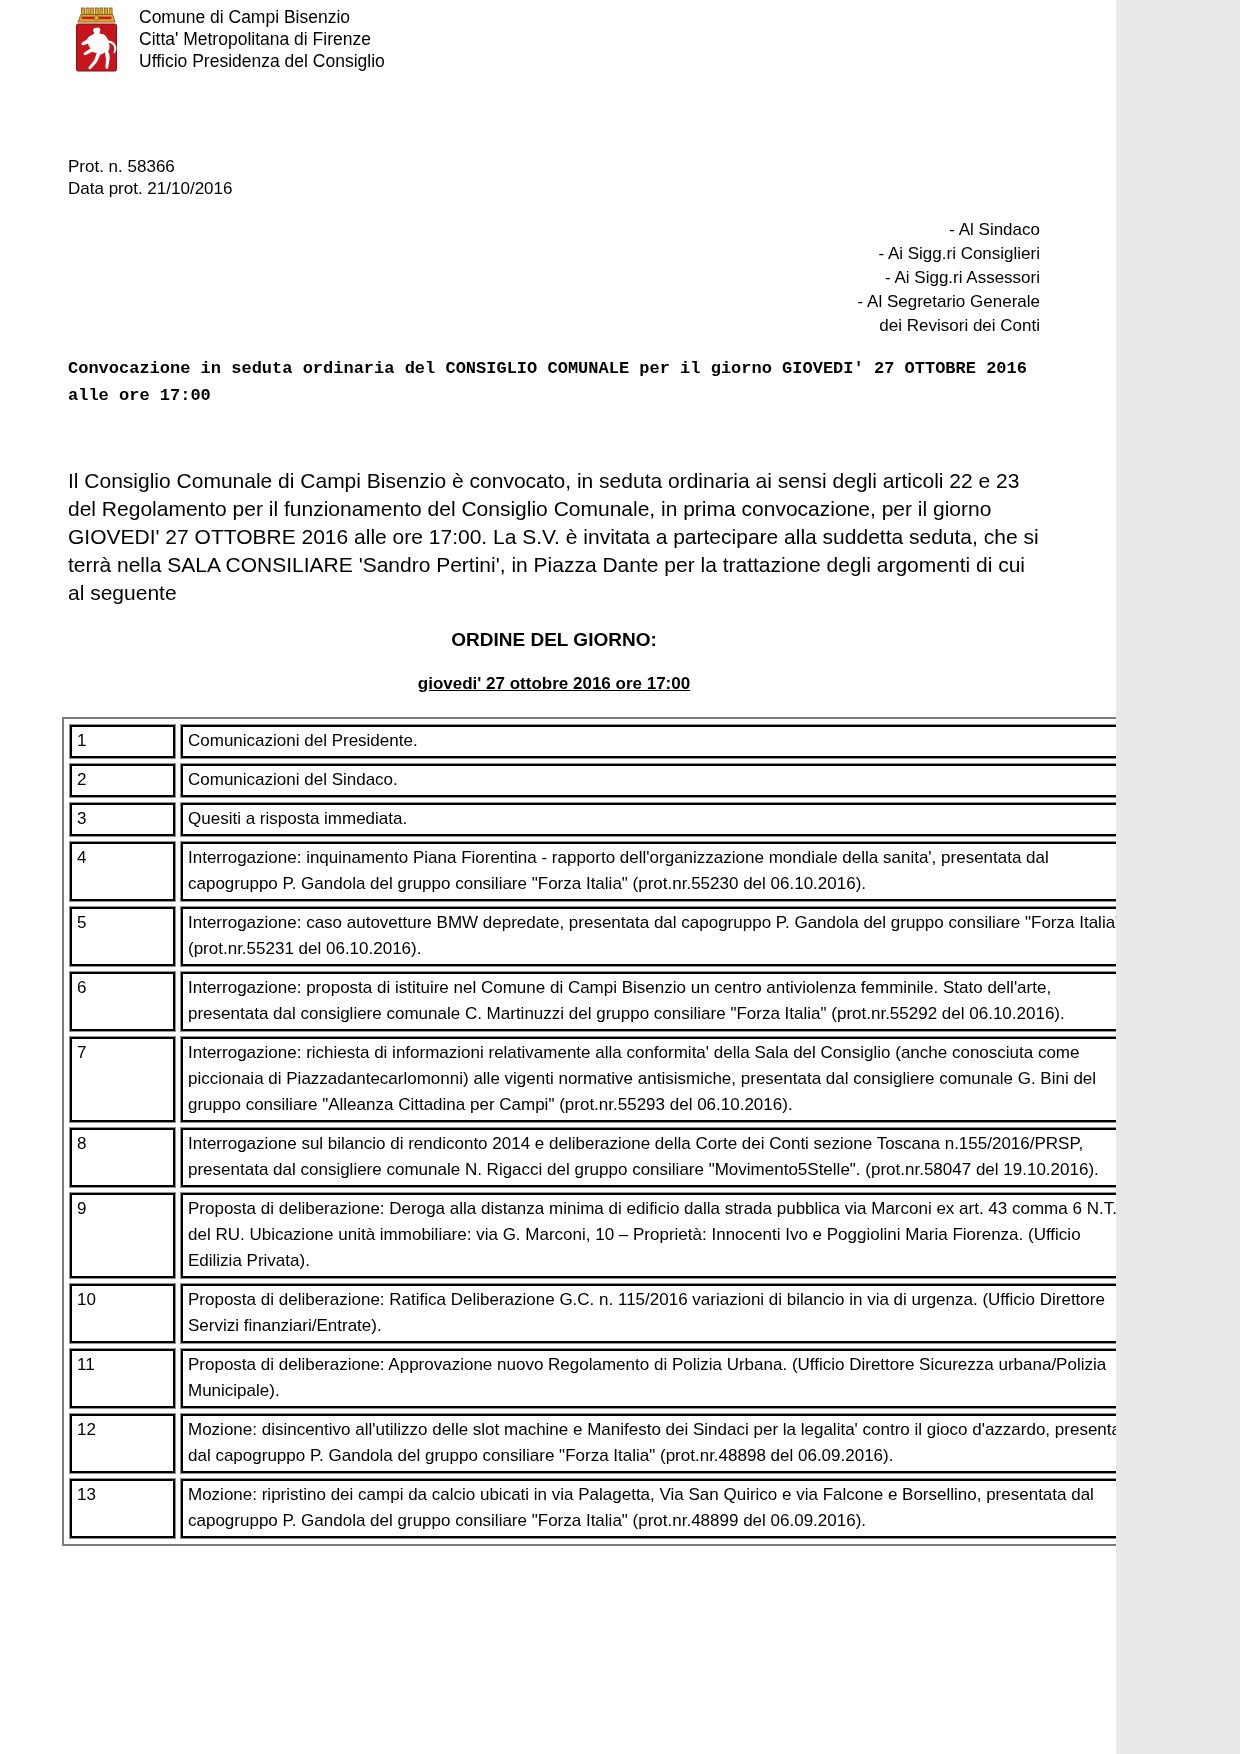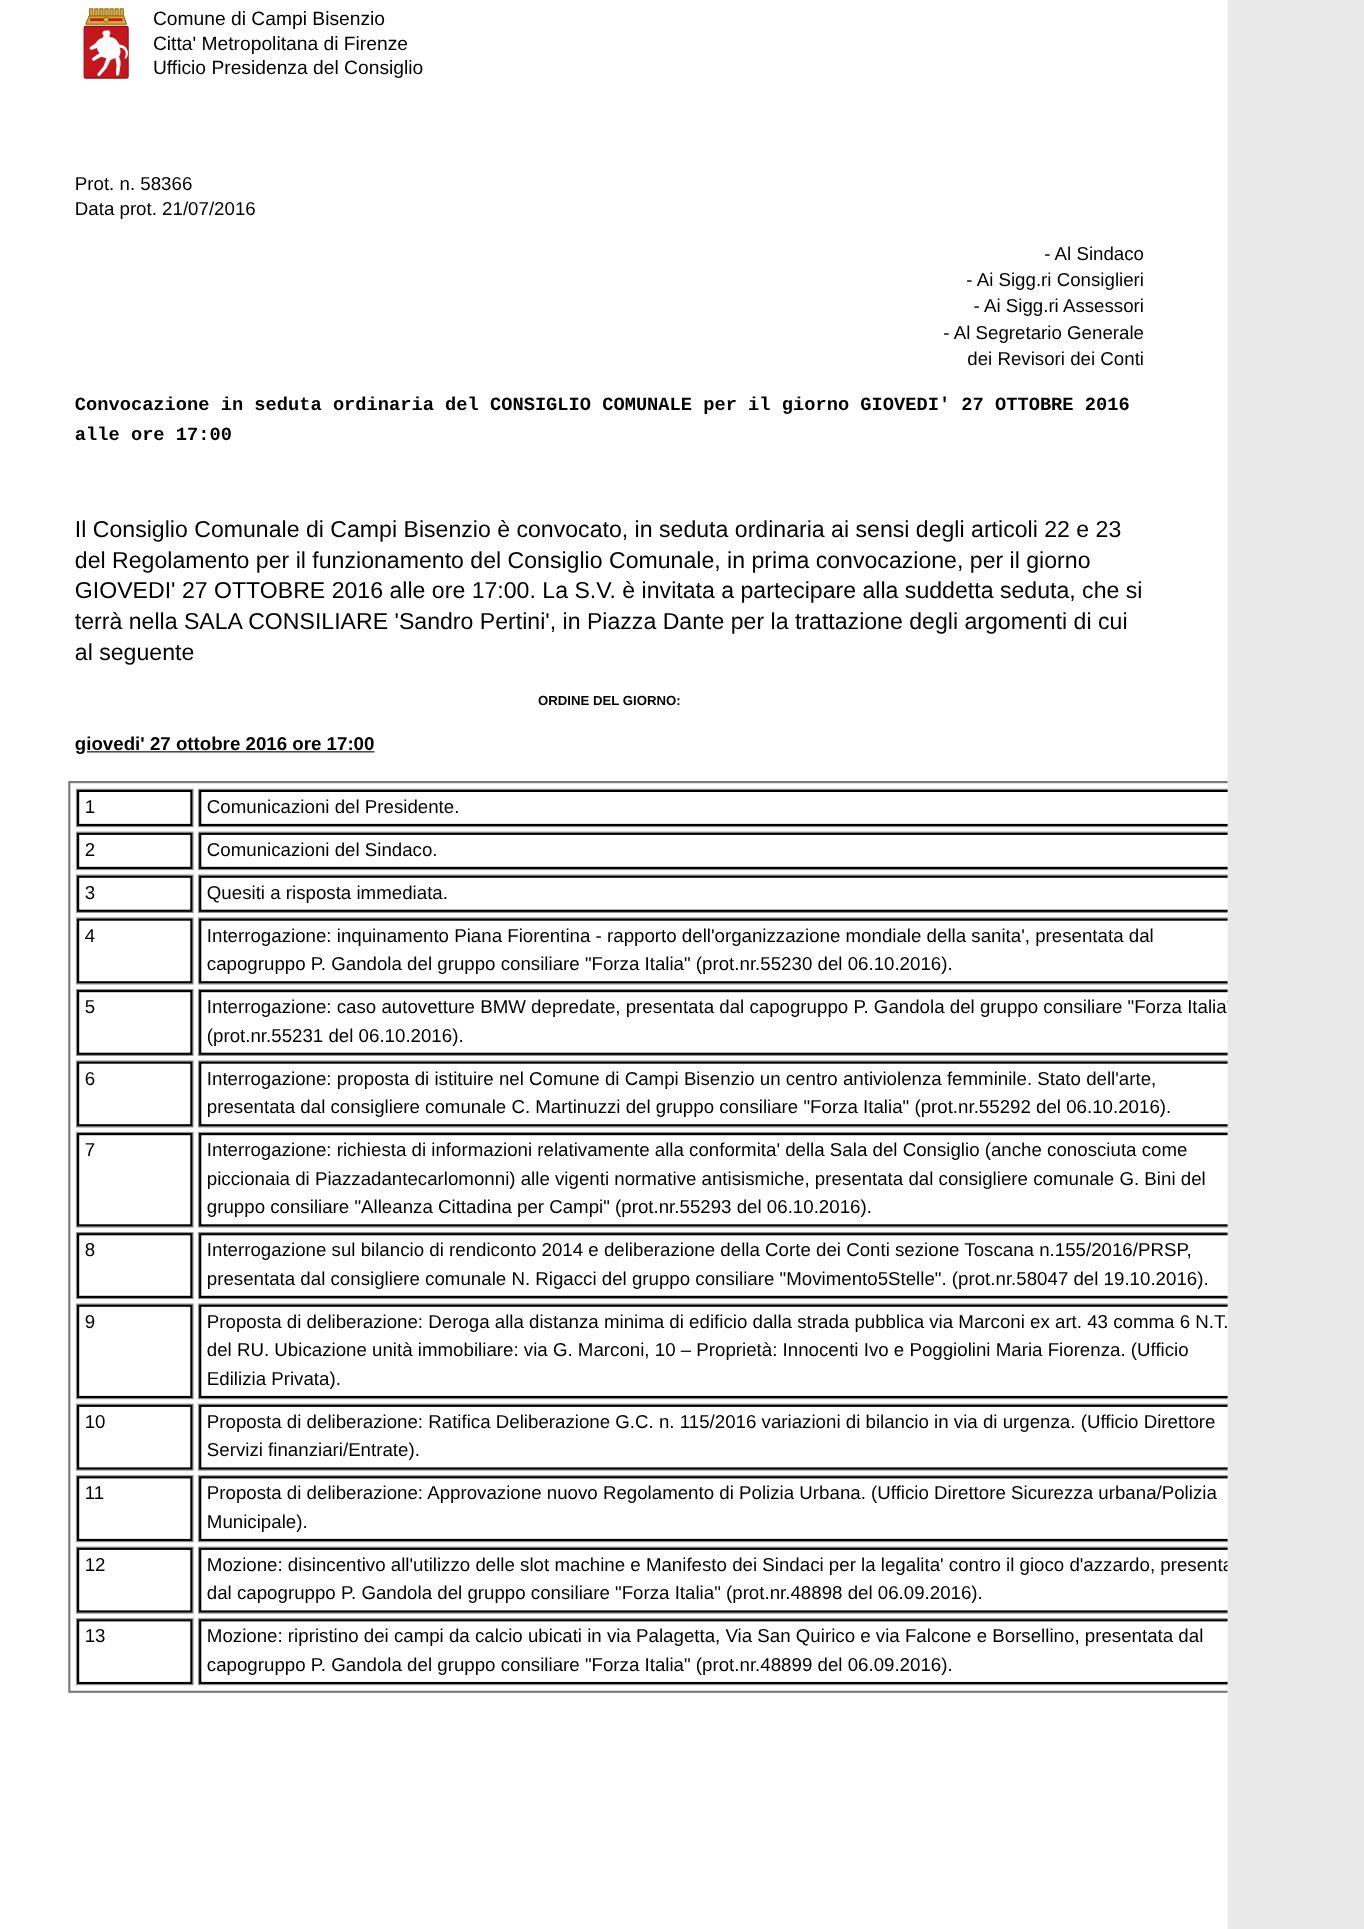--- a/index.html
+++ b/index.html
@@ -14,22 +14,22 @@
   .org-lines{font-size:17.5px;line-height:22px;padding-top:1px;}
   .logo{flex:0 0 auto;}
   
   .prot{margin-top:80px;font-size:17px;line-height:22px;}
   
   .recipients{margin-top:18px;text-align:right;font-size:17px;line-height:24px;}
   
   .oggetto{margin-top:15px;text-align:center;font-weight:bold;font-size:17px;}
   .subject{margin-top:17px;font-weight:bold;font-size:17px;line-height:27px;font-family:Liberation Mono, monospace;}
   .bodytext{margin:58px 0 12px 0;font-size:21px;line-height:28px;}
-  .agenda-title{margin-top:22px;text-align:center;font-weight:bold;font-size:12px;}
-  .session{margin-top:23px;text-align:left;font-weight:bold;font-size:17px;text-decoration:underline;}
+  .agenda-title{margin-top:22px;text-align:center;font-weight:bold;font-size:19px;}
+  .session{margin-top:23px;text-align:center;font-weight:bold;font-size:17px;text-decoration:underline;}
   
   table.agenda{
     margin:23px 0 0 -6px;width:1092px;
     border-collapse:separate;border-spacing:6px;
     border:2px solid #7d7d7d;table-layout:fixed;
   }
   table.agenda td{
     border:2px solid #000;box-shadow:0 0 0 1px #929292;
     background:#fff;vertical-align:top;
     font-size:17px;line-height:26px;padding:1px 8px 2px 5px;
@@ -80,21 +80,21 @@
       </div>
       <div class="org-lines">
         <div>Comune di Campi Bisenzio</div>
         <div>Citta' Metropolitana di Firenze</div>
         <div>Ufficio Presidenza del Consiglio</div>
       </div>
     </div>
 
     <div class="prot">
       <div>Prot. n. 58366</div>
-      <div>Data prot. 21/07/2016</div>
+      <div>Data prot. 21/10/2016</div>
     </div>
 
     <div class="recipients">
       <div>- Al Sindaco</div>
       <div>- Ai Sigg.ri Consiglieri</div>
       <div>- Ai Sigg.ri Assessori</div>
       <div>- Al Segretario Generale</div>
       <div>dei Revisori dei Conti</div>
     </div>
 

